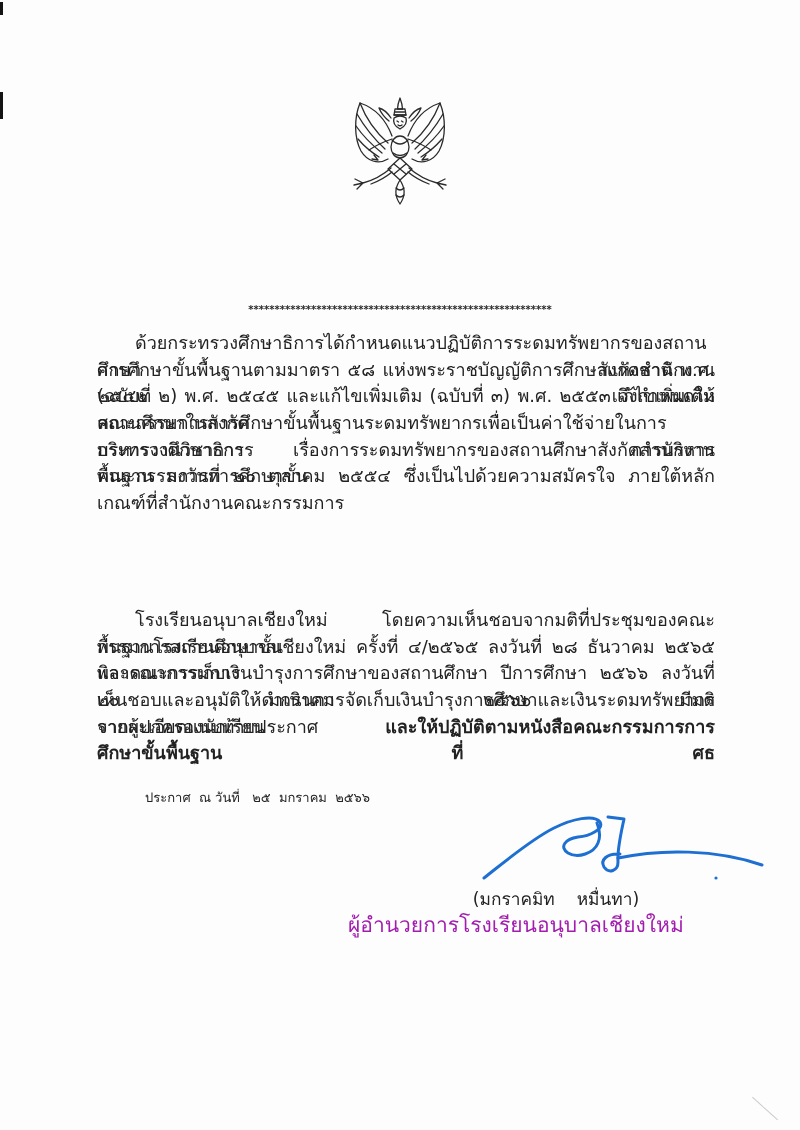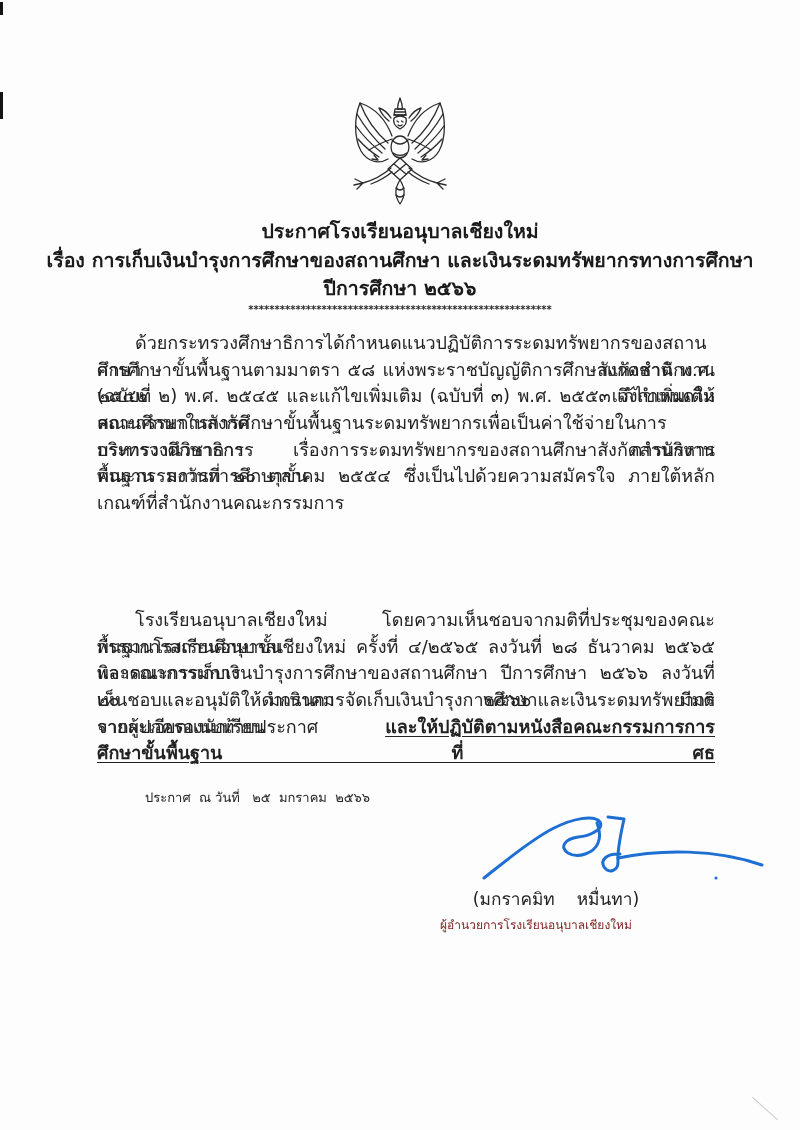--- a/index.html
+++ b/index.html
@@ -7,25 +7,25 @@
   .page{position:relative;width:800px;height:1130px;margin:0 auto;background:#fdfdfd;overflow:hidden;color:#1f1f1f;}
   .artifact{position:absolute;background:#141414;}
   .crease{position:absolute;width:34px;height:1px;background:#c9c9c9;transform:rotate(42deg);}
   .emblem{position:absolute;left:344px;top:96px;width:112px;height:112px;}
   .title-block{position:absolute;left:0;top:218px;width:800px;text-align:center;font-weight:bold;font-size:19.5px;line-height:28.5px;color:#1a1a1a;}
   .separator{position:absolute;left:0;top:304px;width:800px;text-align:center;font-size:10px;letter-spacing:0px;color:#2a2a2a;font-weight:bold;}
   .para{position:absolute;left:97px;width:618px;font-size:18px;color:#222;}
   .para .ln{height:26.7px;line-height:26.7px;white-space:pre;overflow:visible;}
   .jl{text-align:justify;text-align-last:justify;white-space:normal !important;}
   .indent{text-indent:38px;}
-  .bu{font-weight:bold;text-decoration:underline;text-underline-offset:3px;margin-left:32px;}
+  .bu{font-weight:bold;text-underline-offset:3px;margin-left:32px;}
   .date-line{position:absolute;left:145px;top:784px;font-size:13px;line-height:27px;white-space:pre;color:#222;}
   .signature{position:absolute;left:468px;top:806px;width:312px;height:86px;}
   .sign-name{position:absolute;left:400px;top:886px;width:312px;text-align:center;font-size:17.3px;line-height:26px;white-space:pre;color:#222;}
-  .sign-title{position:absolute;left:380px;top:912px;width:312px;text-align:center;font-size:12px;line-height:26px;white-space:pre;color:#7f1d1d;}
+  .sign-title{position:absolute;left:348px;top:912px;width:312px;text-align:center;font-size:21px;line-height:26px;white-space:pre;color:#a21caf;}
 </style>
 </head>
 <body>
 
 <div class="page">
 
   <div class="artifact" style="left:0;top:2px;width:3px;height:13px;"></div>
   <div class="artifact" style="left:0;top:92px;width:3px;height:27px;"></div>
   <div class="crease" style="left:748px;top:1108px;"></div>
 
@@ -64,25 +64,20 @@
     <path d="M46,72 C38,79 29,84 18,87 M18,87 l-8,-4 M18,87 l-9,2 M18,87 l-6,6"></path>
     <path d="M64,72 C72,79 81,84 92,87 M92,87 l8,-4 M92,87 l9,2 M92,87 l6,6"></path>
     <path d="M47,76 C41,81 34,85 26,88 M63,76 C69,81 76,85 84,88"></path>
 
     <path d="M55,84 C50,92 49,99 55,108 C61,99 60,92 55,84 Z"></path>
     <path d="M51,92 Q55,96 59,92 M51,99 Q55,103 59,99"></path>
 
     <path d="M33,64 l-4,-5 M33,64 l-6,-1 M77,64 l4,-5 M77,64 l6,-1"></path>
   </svg>
 
-  <div class="title-block">
-    <div>ประกาศโรงเรียนอนุบาลเชียงใหม่</div>
-    <div>เรื่อง การเก็บเงินบำรุงการศึกษาของสถานศึกษา และเงินระดมทรัพยากรทางการศึกษา</div>
-    <div>ปีการศึกษา ๒๕๖๖</div>
-  </div>
   <div class="separator">**********************************************************</div>
 
   <div class="para" style="top:330px;">
     <div class="ln jl indent">ด้วยกระทรวงศึกษาธิการได้กำหนดแนวปฏิบัติการระดมทรัพยากรของสถานศึกษา  สังกัดสำนักงาน</div>
     <div class="ln jl">การศึกษาขั้นพื้นฐานตามมาตรา ๕๘  แห่งพระราชบัญญัติการศึกษาแห่งชาติ พ.ศ. ๒๕๔๒ แก้ไขเพิ่มเติม</div>
     <div class="ln jl">(ฉบับที่ ๒) พ.ศ. ๒๕๔๕ และแก้ไขเพิ่มเติม (ฉบับที่ ๓) พ.ศ. ๒๕๕๓ จึงกำหนดให้สถานศึกษาในสังกัด</div>
     <div class="ln jl">คณะกรรมการการศึกษาขั้นพื้นฐานระดมทรัพยากรเพื่อเป็นค่าใช้จ่ายในการบริหารงานวิชาการ การบริหาร</div>
     <div class="ln jl">กระทรวงศึกษาธิการ เรื่องการระดมทรัพยากรของสถานศึกษาสังกัดสำนักงานคณะกรรมการการศึกษาขั้น</div>
     <div class="ln jl">พื้นฐาน ลงวันที่ ๒๐ ตุลาคม ๒๕๕๔  ซึ่งเป็นไปด้วยความสมัครใจ ภายใต้หลักเกณฑ์ที่สำนักงานคณะกรรมการ</div>
   </div>

